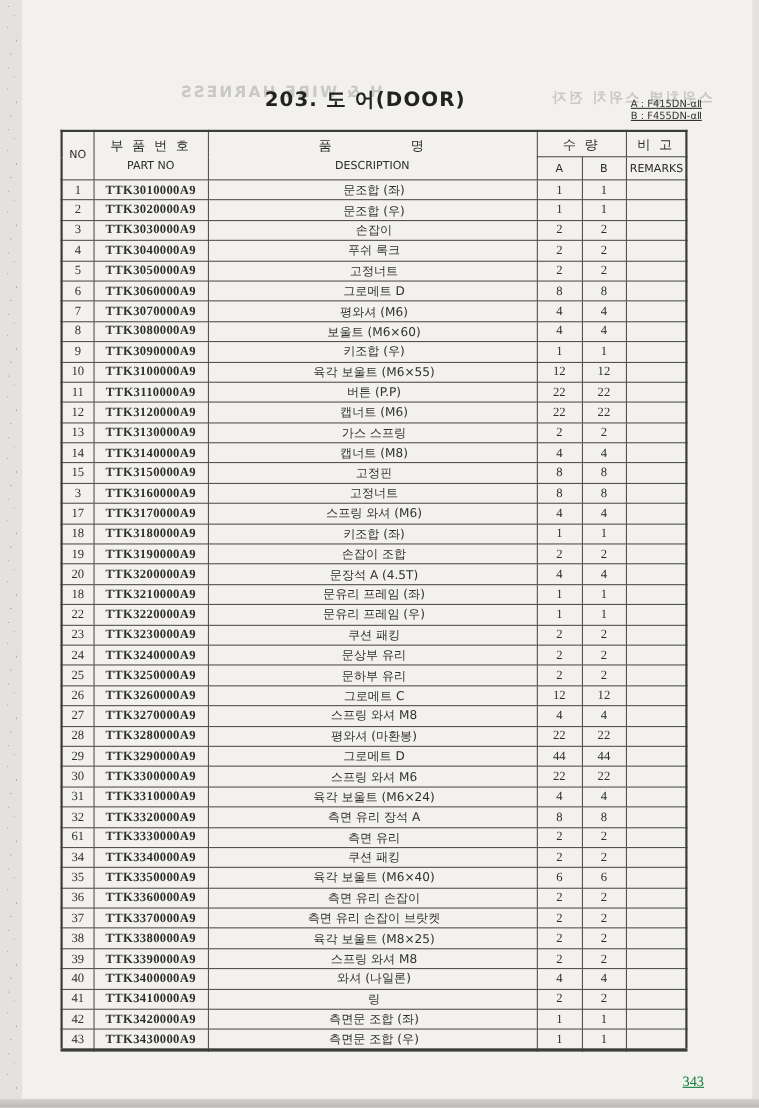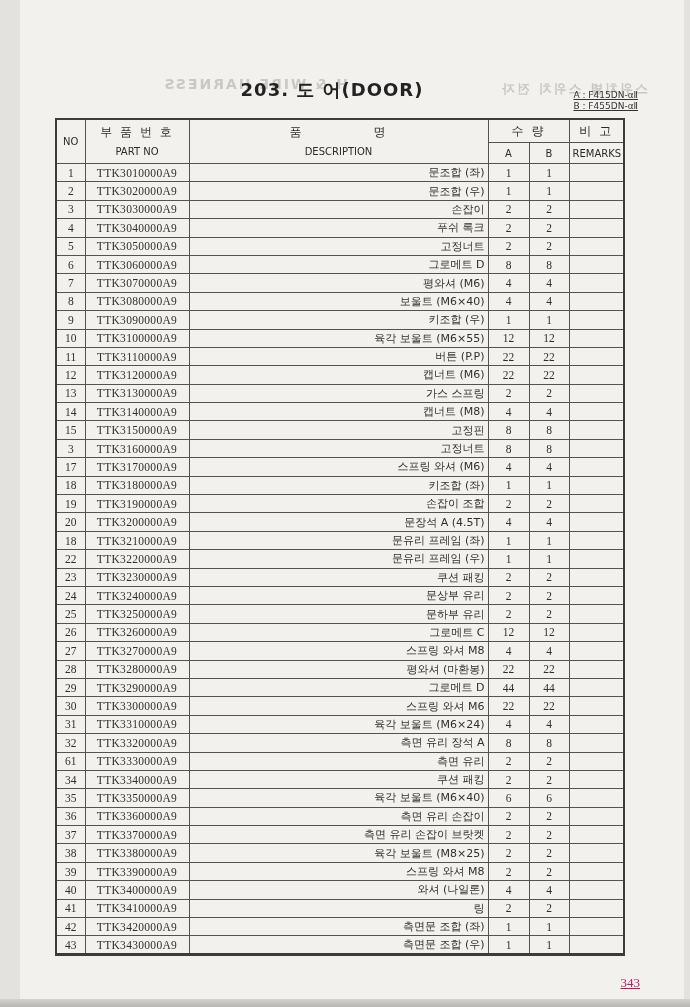--- a/index.html
+++ b/index.html
@@ -89,26 +89,27 @@
   td.no,td.qa,td.qb{
     text-align:center;
     font-family:"Liberation Serif","DejaVu Serif",serif;
     font-size:11.5px;
   }
   td.part{
     text-align:center;
     font-family:"Liberation Serif","DejaVu Serif",serif;
     font-size:11.5px;
     letter-spacing:.3px;
-  }
-  td.desc{text-align:right;padding-left:6px;font-size:11px;}
+    font-weight:bold;
+  }
+  td.desc{text-align:center;padding-left:6px;font-size:11px;}
   tbody{border-bottom:3px solid #3c3c3a;}
   .page-number{
     position:absolute;right:50px;top:975px;
-    font-size:13px;color:#be185d;
+    font-size:13px;color:#15803d;
     font-family:"Liberation Serif","DejaVu Serif",serif;
     text-decoration:underline;
   }
 </style>
 </head>
 <body>
 
 <div class="paper"></div>
 <div class="scan-edge-left"></div>
 <div class="scan-edge-bottom"></div>
@@ -212,21 +213,21 @@
     <td class="part">TTK3070000A9</td>
     <td class="desc">평와셔 (M6)</td>
     <td class="qa">4</td>
     <td class="qb">4</td>
     <td class="rem"></td>
   </tr>
 
   <tr>
     <td class="no">8</td>
     <td class="part">TTK3080000A9</td>
-    <td class="desc">보울트 (M6×40)</td>
+    <td class="desc">보울트 (M6×60)</td>
     <td class="qa">4</td>
     <td class="qb">4</td>
     <td class="rem"></td>
   </tr>
 
   <tr>
     <td class="no">9</td>
     <td class="part">TTK3090000A9</td>
     <td class="desc">키조합 (우)</td>
     <td class="qa">1</td>

